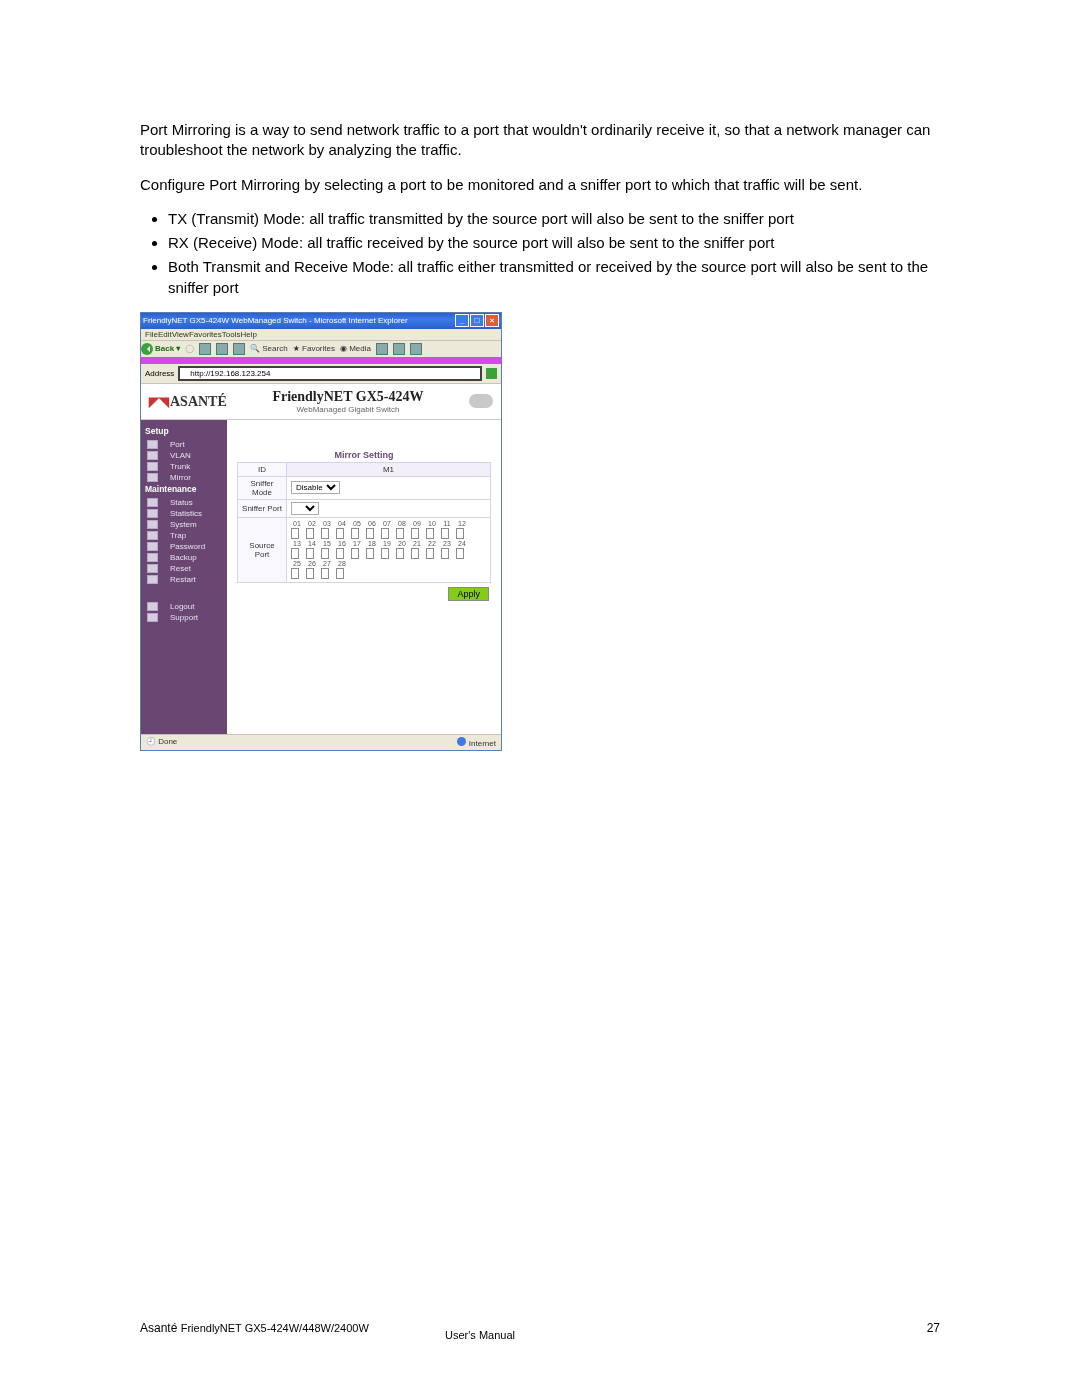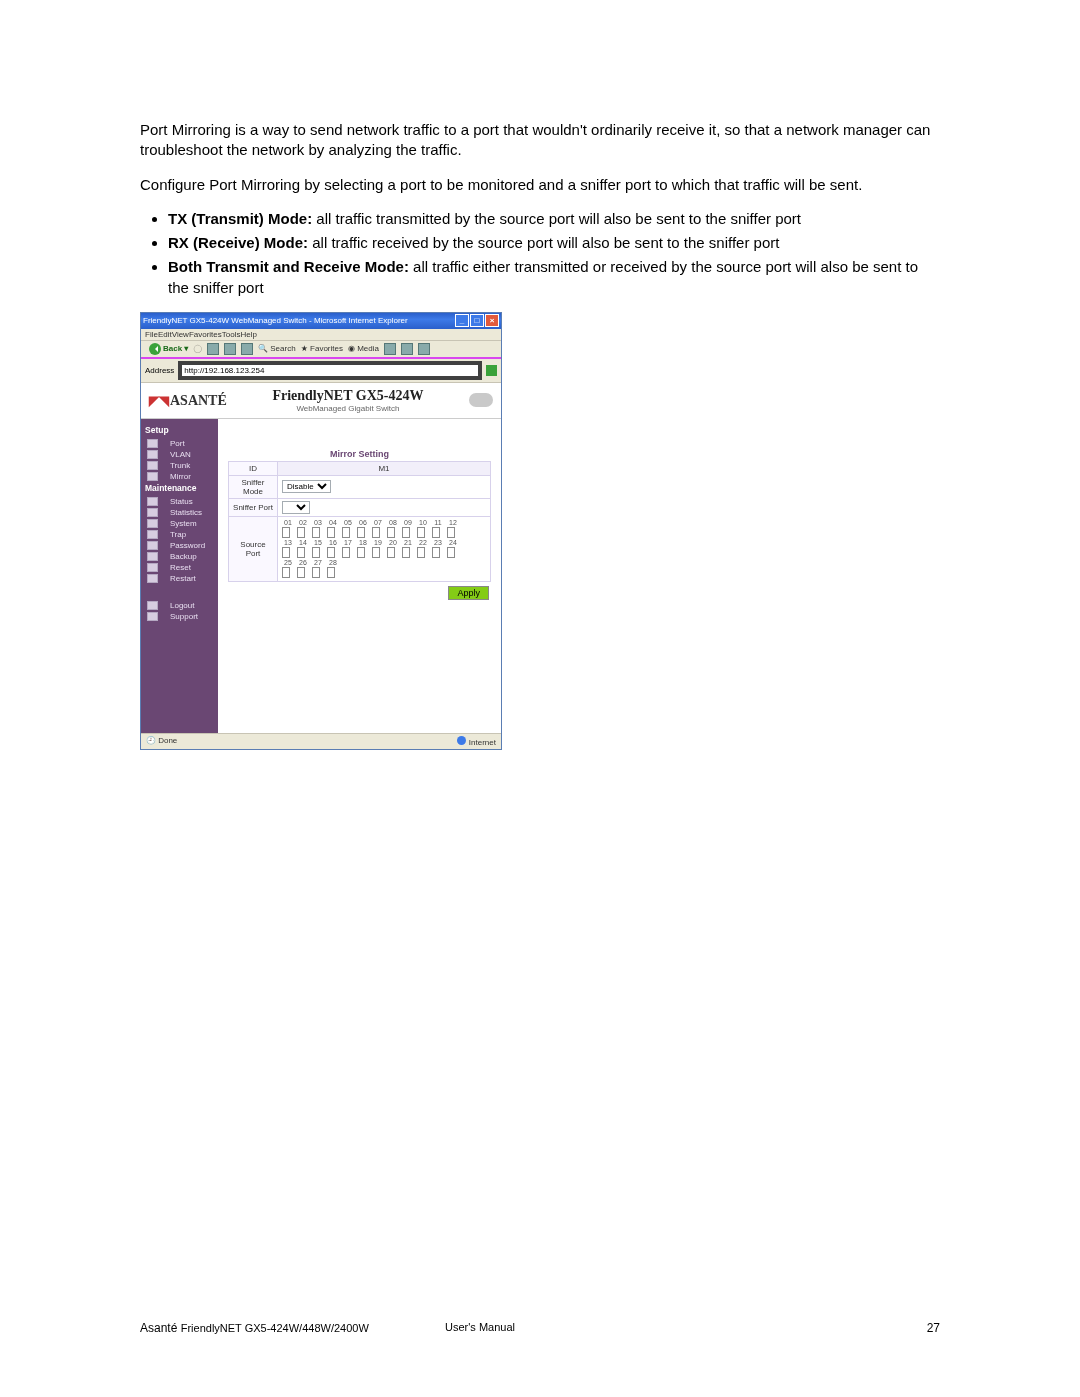--- a/index.html
+++ b/index.html
@@ -26,21 +26,21 @@
     line-height: 1.35;
   }
   ul.bullets {
     margin: 0 0 14px 0;
     padding-left: 28px;
   }
   ul.bullets li {
     margin-bottom: 4px;
     line-height: 1.35;
   }
-  .b { font-weight: bold; }
+  .b { font-weight: normal; }
 
   
   .ie-window {
     width: 360px;
     border: 1px solid #5a7db3;
     position: relative;
     background: #ece9d8;
     font-size: 8px;
     margin-top: 8px;
   }
@@ -67,22 +67,22 @@
   .menubar {
     background:#ece9d8;
     border-bottom:1px solid #c8c4b4;
     padding: 1px 4px;
     display:flex;
     font-size:8px;
     color:#333;
   }
   .toolbar {
     background:#ece9d8;
-    border-bottom:2px solid #d946ef;
-    padding: 2px 8px;
+    border-bottom:7px solid #d946ef;
+    padding: 2px 0;
     display:flex;
     align-items:center;
     gap:5px;
     font-size:8px;
     color:#333;
   }
   .tb-back {
     display:inline-flex; align-items:center; gap:2px;
     color:#1a6a1a; font-weight:bold;
   }
@@ -97,22 +97,22 @@
   }
   .tb-icon { width:10px; height:10px; background:#8aa; display:inline-block; border:1px solid #577; }
   .addrbar {
     background:#ece9d8;
     border-bottom:1px solid #c8c4b4;
     padding: 2px 4px;
     display:flex; align-items:center; gap:4px;
     font-size:8px;
   }
   .addrbar input {
-    flex:1; font-size:8px; height:11px; border:4px solid #404040;
-    padding:0 2px;
+    flex:1; font-size:8px; height:11px; border:2px solid #404040;
+    padding:0 10px;
   }
   .go-btn {
     width:11px; height:11px; background:#3aa23a; display:inline-block;
   }
   .content-area { display:flex; background:#fff; }
   .header-band {
     display:flex; align-items:center; justify-content:space-between;
     background:#fff;
     border-bottom:1px solid #ccc;
     padding:5px 8px;
@@ -124,21 +124,21 @@
     font-weight:bold;
   }
   .logo .red { color:#c33; font-weight:bold; font-size:13px; margin-right:1px; }
   .logo .caps { font-family:Georgia,serif; }
   .header-right { text-align:center; }
   .hr-title { font-weight:bold; font-size:14px; font-family:Georgia,serif; color:#222; }
   .hr-sub { font-size:8px; color:#666; }
   .gxs { width:24px; height:14px; border-radius:7px; background:#c9c9c9; display:inline-block; }
 
   .sidebar {
-    width:77px; background:#6a4773; color:#fff;
+    width:86px; background:#6a4773; color:#fff;
     padding: 4px 6px 40px 6px;
     box-sizing:border-box;
   }
   .sb-head { font-weight:bold; font-size:8.5px; margin:2px 0 4px -2px; color:#fefefe; }
   .sb-item { display:flex; align-items:center; gap:12px; font-size:8px; color:#e8def0; margin:2px 0; }
   .sb-item .dot{ width:9px; height:7px; background:#d7cde0; border:1px solid #b5a8c2; }
 
   .main { flex:1; padding:30px 10px 10px 10px; background:#fff; }
   .ms-title { text-align:center; font-size:9px; font-weight:bold; color:#6a4773; margin-bottom:2px; }
   .tbl { border:1px solid #c9c4e0; width:100%; border-collapse:collapse; font-size:8px; color:#444; }
@@ -160,21 +160,21 @@
     background:#ece9d8; border-top:1px solid #c8c4b4;
     padding:2px 5px; font-size:8px; color:#333;
   }
   .statusbar .globe { width:9px;height:9px; background:#3d7ae8; border-radius:50%; display:inline-block; margin-right:3px; }
 
   .footer {
     position:absolute; bottom:62px; left:140px; right:140px;
     display:flex; justify-content:space-between;
     font-size:12px; color:#000;
   }
-  .footer .mid { position:absolute; left:305px; font-size:11px; }
+  .footer .mid { position:absolute; left:305px; font-size:11px;margin-top:8px; }
 </style>
 </head>
 <body>
 
 <div class="page">
 
   <p class="para">Port Mirroring is a way to send network traffic to a port that wouldn't ordinarily receive it, so that a network manager can troubleshoot the network by analyzing the traffic.</p>
   <p class="para">Configure Port Mirroring by selecting a port to be monitored and a sniffer port to which that traffic will be sent.</p>
 
   <ul class="bullets">

